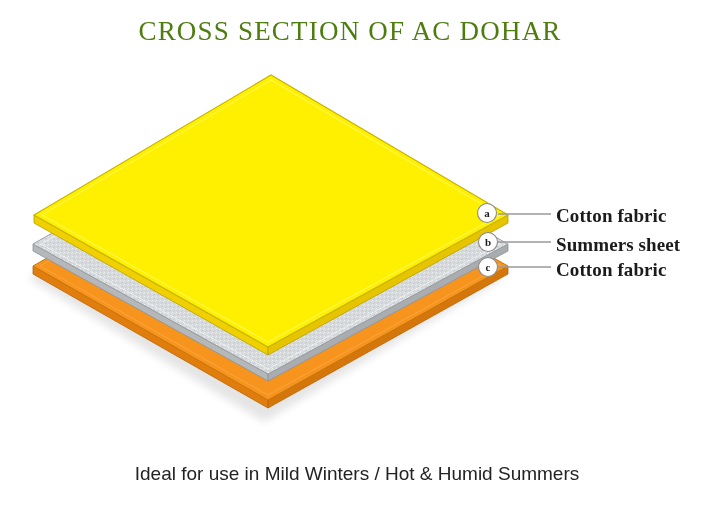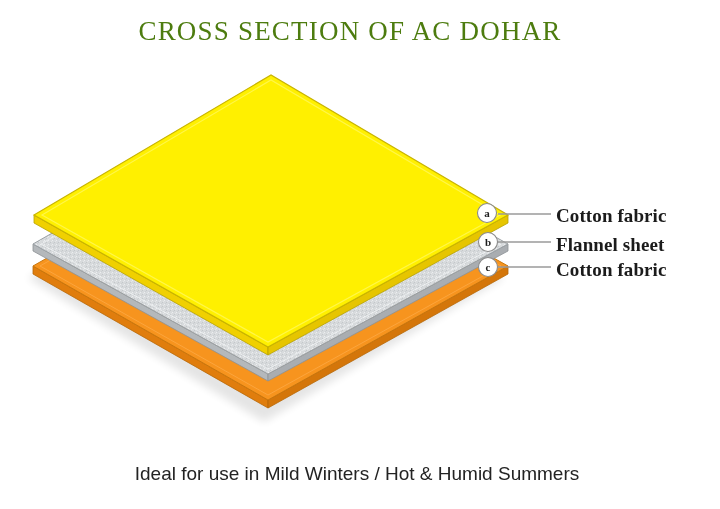--- a/index.html
+++ b/index.html
@@ -143,17 +143,17 @@
 
   <g>
     <circle cx="488" cy="267" r="9.5" fill="#ffffff" stroke="#8a8a8a" stroke-width="1.1"></circle>
     <text class="marker-letter" x="488" y="271.3" text-anchor="middle">c</text>
   </g>
 
 </svg>
 
 <div class="callout-label" id="label-a">Cotton fabric</div>
 
-<div class="callout-label" id="label-b">Flannel sheet</div>
+<div class="callout-label" id="label-b">Summers sheet</div>
 
 <div class="callout-label" id="label-c">Cotton fabric</div>
 
 <div id="diagram-caption">Ideal for use in Mild Winters / Hot &amp; Humid Summers</div>
 
 </body></html>

